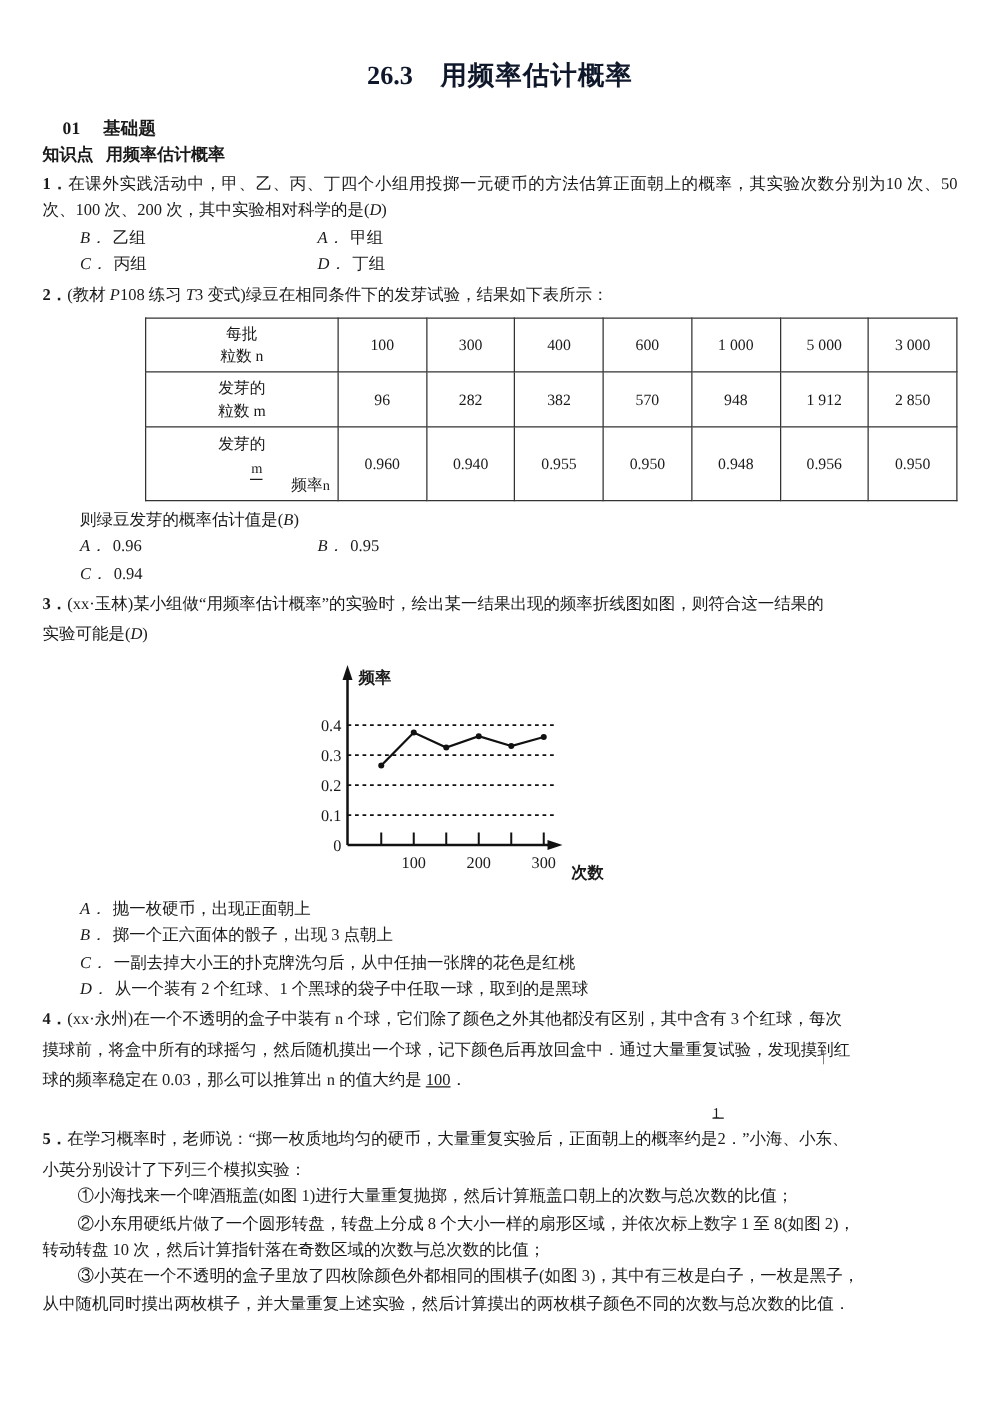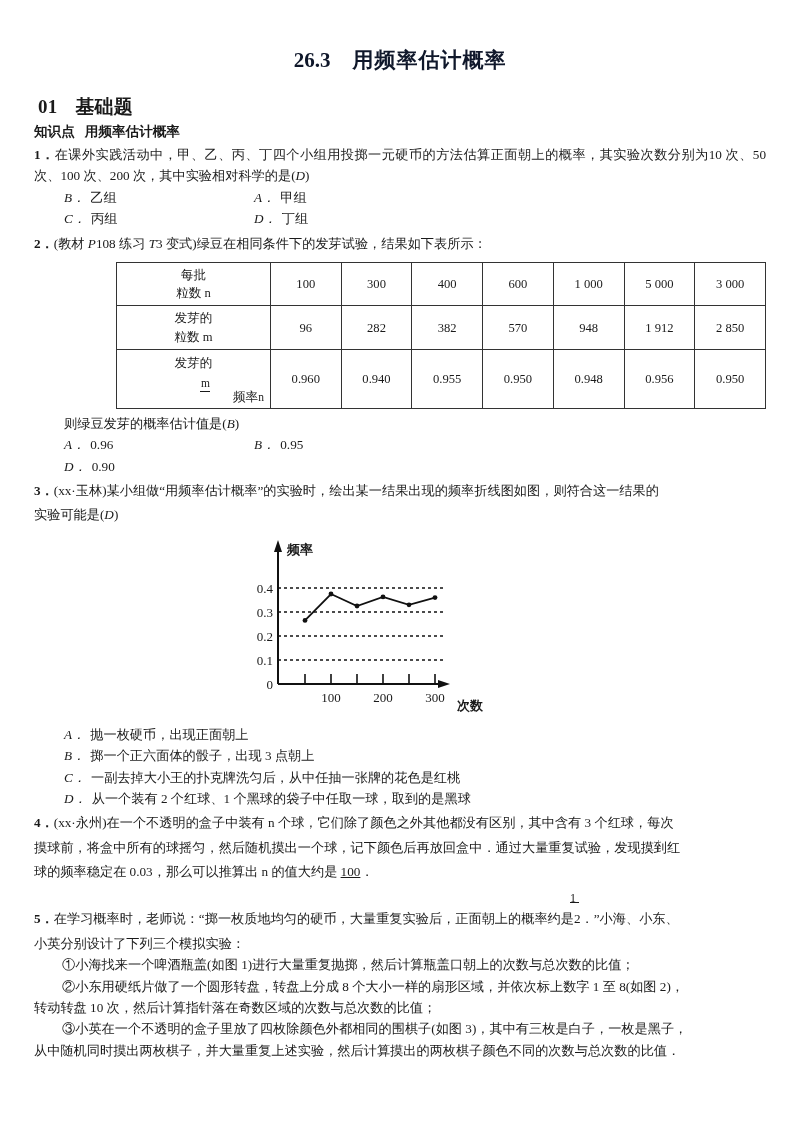--- a/index.html
+++ b/index.html
@@ -38,22 +38,22 @@
   .doc-title .num { letter-spacing: 0px; }
   .doc-title .gap { display: inline-block; width: 22px; }
 
   .content {
     padding: 0 34px 0 34px;
   }
 
   
   .section-head {
     font-weight: bold;
-    font-size: 19px;
-    margin: 20px 0 2px 4px;
+    font-size: 14px;
+    margin: 20px 0 2px 16px;
     letter-spacing: .2px;
   }
   .section-head .sec-gap { display:inline-block; width: 18px; }
   .kp-head {
     font-weight: bold;
     font-size: 13.6px;
     margin: 3px 0 3px 0;
   }
   .kp-head .sec-gap { display:inline-block; width: 10px; }
 
@@ -295,21 +295,21 @@
 
     <div class="q" style="padding-left:30px;">
       <span>则绿豆发芽的概率估计值是(</span><span class="ans">B</span><span>)</span>
     </div>
     <div class="opts">
       <div class="opt-row">
         <span class="opt"><span class="opt-label">A．</span><span>0.96</span></span>
         <span class="opt"><span class="opt-label">B．</span><span>0.95</span></span>
       </div>
       <div class="opt-row">
-        <span class="opt"><span class="opt-label">D．</span><span>0.90</span></span>
+        <span class="opt"><span class="opt-label">C．</span><span>0.94</span></span>
       </div>
     </div>
 
     <div class="q">
       <span class="qnum">3．</span><span>(xx·玉林)某小组做“用频率估计概率”的实验时，绘出某一结果出现的频率折线图如图，则符合这一结果的</span>
     </div>
     <div class="q cont-line">
       <span>实验可能是(</span><span class="ans">D</span><span>)</span>
     </div>
 

